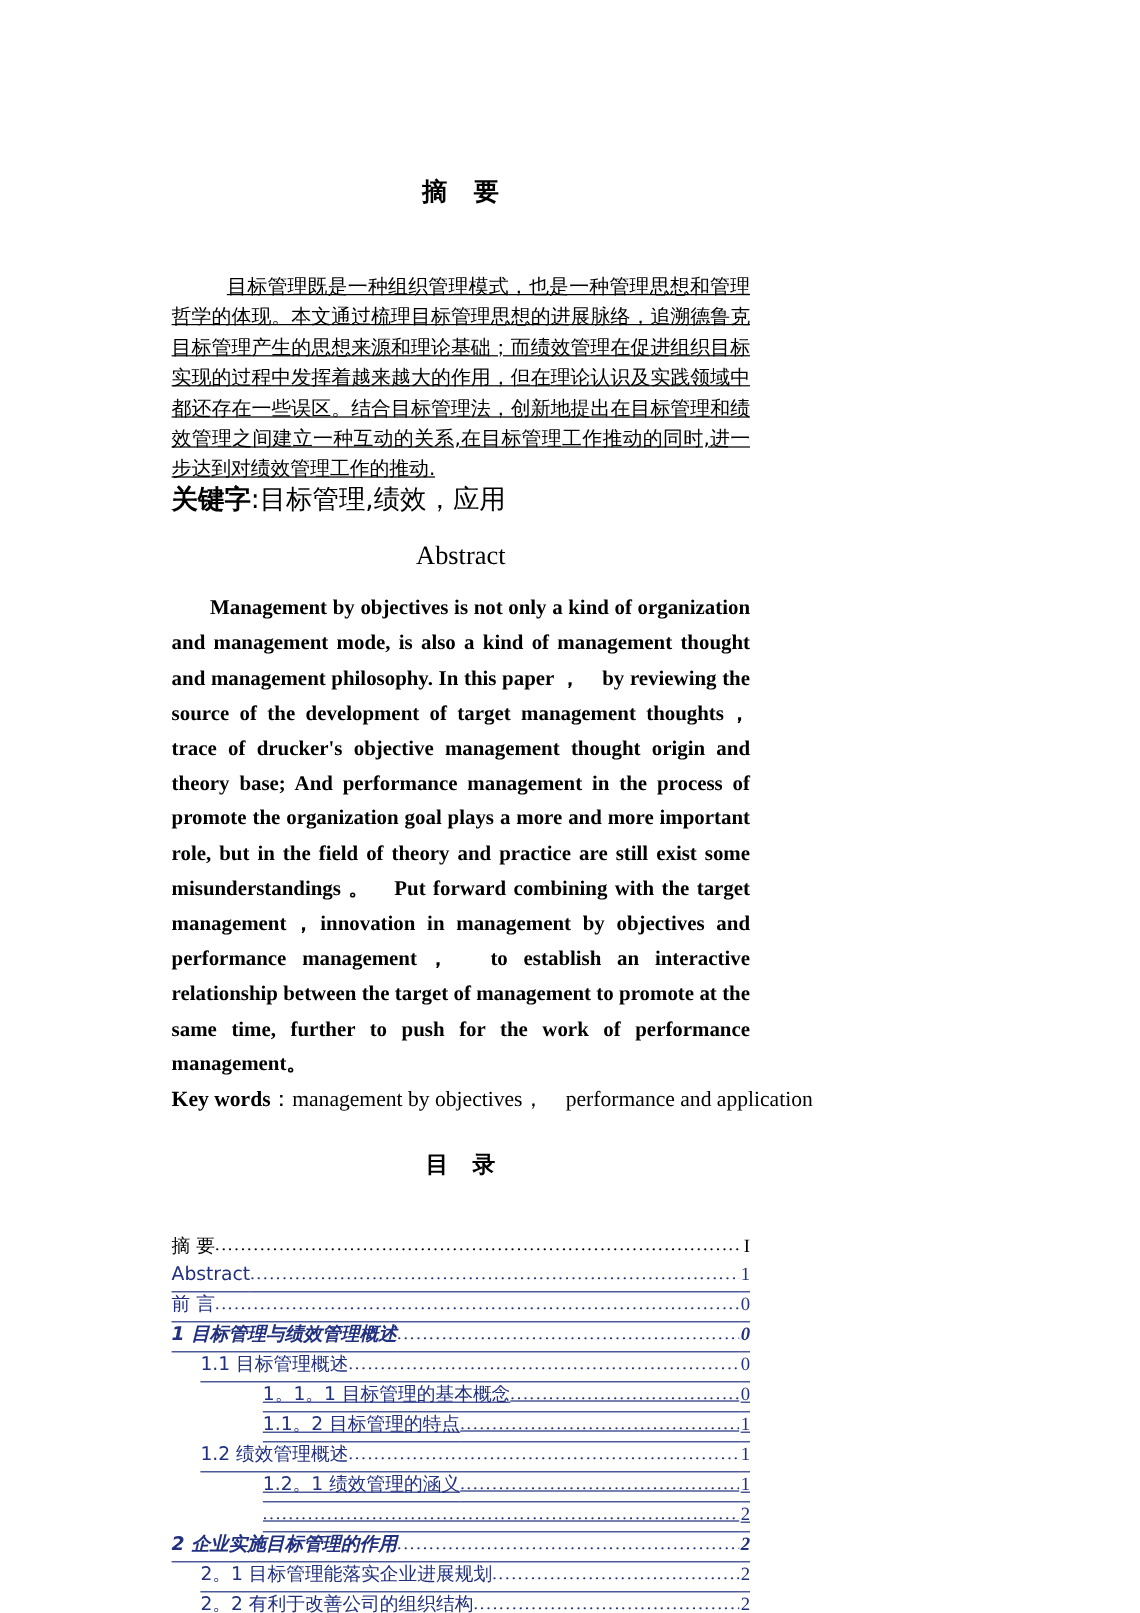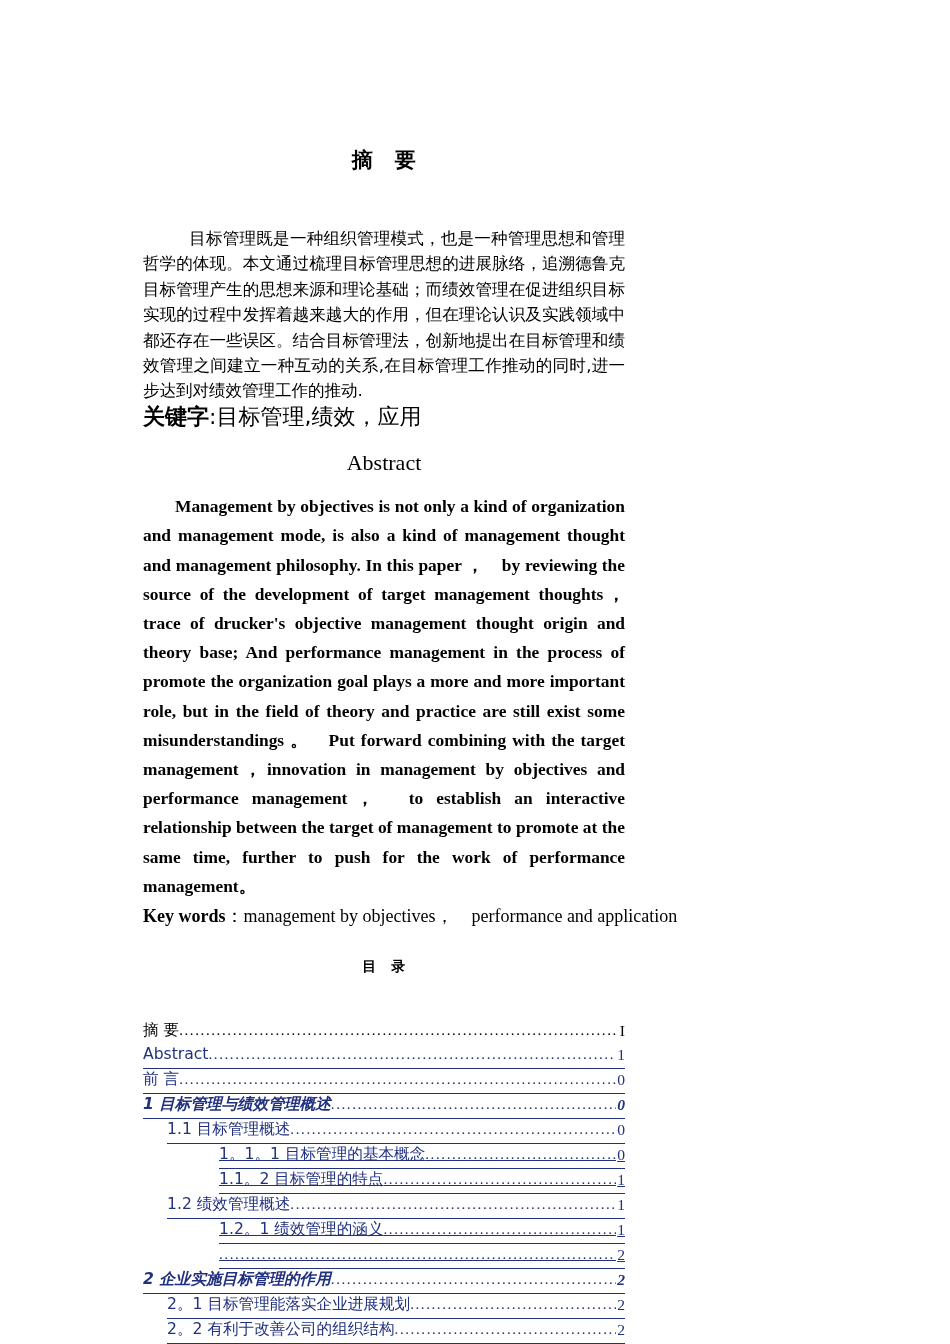--- a/index.html
+++ b/index.html
@@ -48,20 +48,21 @@
   
   .cn-body {
     font-family: "DejaVu Sans", "Liberation Sans", sans-serif;
     font-size: 16.6px;
     line-height: 25.4px;
     text-align: justify;
     text-justify: inter-ideograph;
     margin: 0;
     padding-top: 52px;
     letter-spacing: -0.1px;
+    text-decoration: underline;
   }
   .cn-body .indent { display: inline-block; width: 46px; }
 
   .kw-cn {
     font-family: "DejaVu Sans", "Liberation Sans", sans-serif;
     font-size: 22px;
     line-height: 25.4px;
     margin: 0;
     white-space: nowrap;
   }
@@ -82,21 +83,21 @@
 
   .kw-en {
     font-size: 18px;
     line-height: 29.2px;
     margin: 0;
     padding-top: 1px;
     white-space: nowrap;
   }
   .kw-en b { font-weight: bold; }
 
-  #toc-title { padding-top: 27px; font-size: 14px; }
+  #toc-title { padding-top: 27px; font-size: 19px; }
 
   
   .toc {
     padding-top: 43px;
   }
   .toc-row {
     display: flex;
     align-items: flex-end;
     font-family: "DejaVu Sans", "Liberation Sans", sans-serif;
     font-size: 15.6px;

